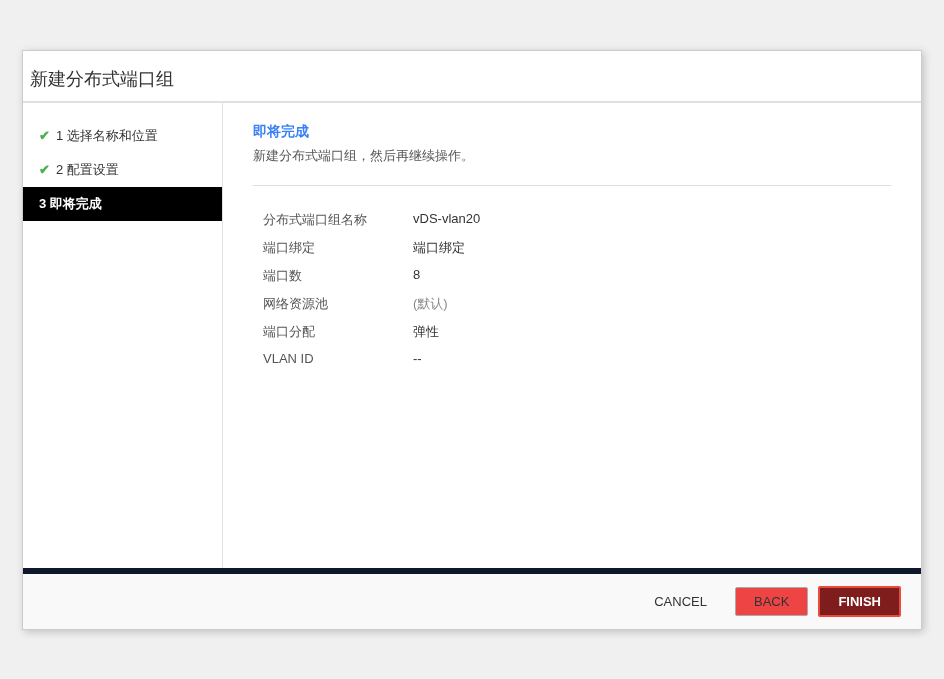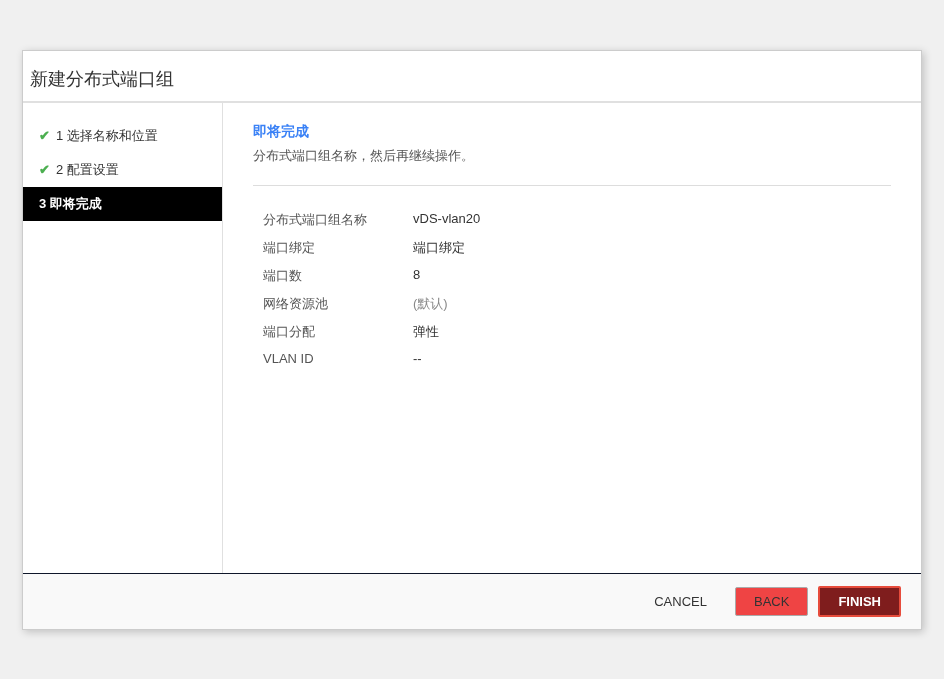--- a/index.html
+++ b/index.html
@@ -98,21 +98,21 @@
     .info-value {
       display: table-cell;
       padding: 5px 0;
       color: #333;
       vertical-align: top;
     }
     .info-value.muted {
       color: #888;
     }
     .dialog-footer {
-      border-top: 1px solid #0f172a;
+      border-top: 6px solid #0f172a;
       padding: 12px 20px;
       display: flex;
       justify-content: flex-end;
       align-items: center;
       gap: 10px;
       background: #f9f9f9;
     }
     .btn {
       padding: 6px 18px;
       font-size: 13px;
@@ -157,21 +157,21 @@
         <span class="check-icon">✔</span>
         <span>2 配置设置</span>
       </div>
       <div class="sidebar-item active">
         <span>3 即将完成</span>
       </div>
     </div>
 
     <div class="main-content">
       <div class="section-title">即将完成</div>
-      <div class="section-desc">分布式端口组名称，然后再继续操作。</div>
+      <div class="section-desc">新建分布式端口组，然后再继续操作。</div>
       <hr class="section-divider">
 
       <div class="info-table">
 
         <div class="info-row">
           <div class="info-label">分布式端口组名称</div>
           <div class="info-value">vDS-vlan20</div>
         </div>
 
         <div class="info-row">

